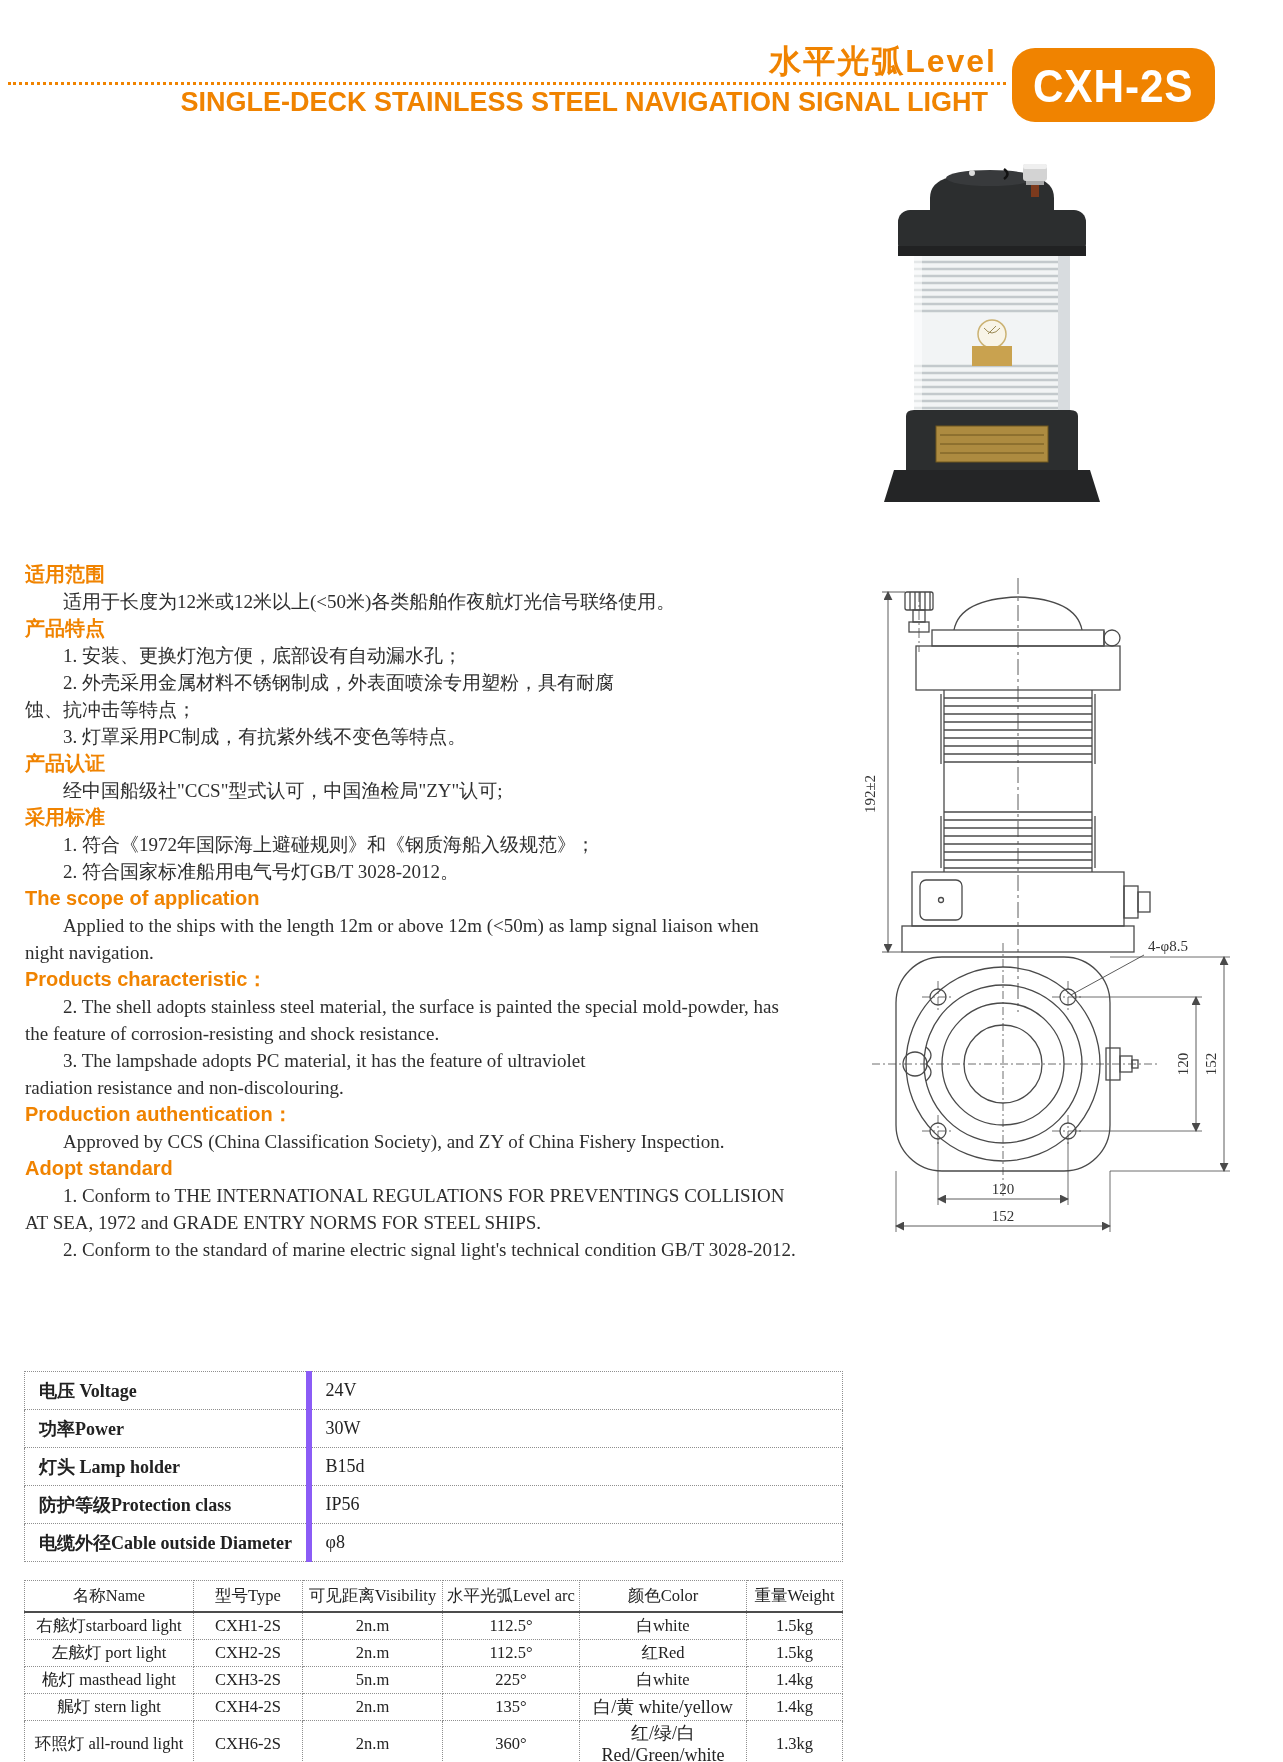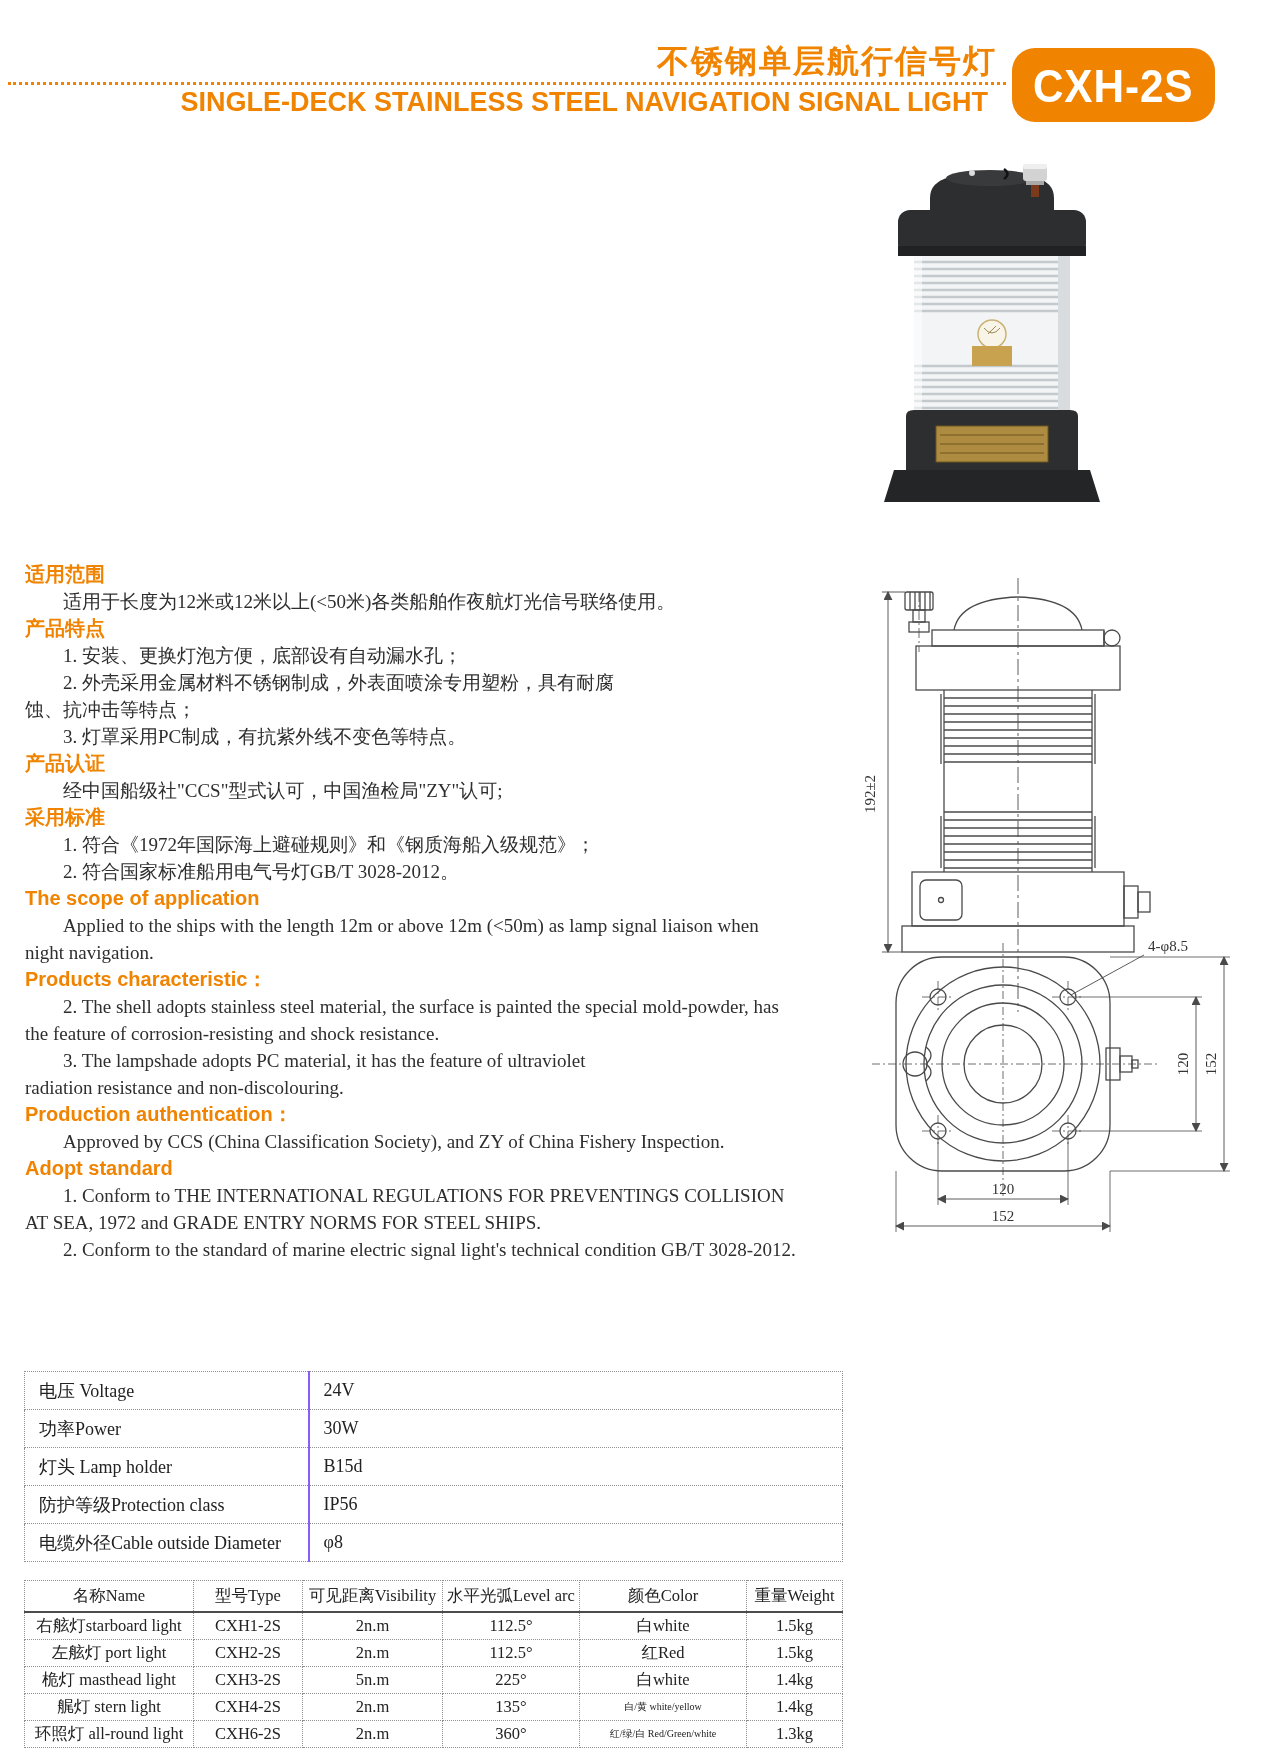--- a/index.html
+++ b/index.html
@@ -23,39 +23,39 @@
   .content{ position:absolute; left:25px; top:561px; width:840px; font-size:19px; }
   .content .h{ font-family:"Liberation Sans",sans-serif; font-weight:bold; font-size:20px;
                color:var(--accent); line-height:27px; white-space:nowrap; }
   .content .line{ line-height:27px; white-space:nowrap; }
   .content .ind{ padding-left:38px; }
 
   
   table{ border-collapse:collapse; table-layout:fixed; }
   .spec-table{ position:absolute; left:24px; top:1371px; width:818px; font-size:18px; color:#222; }
   .spec-table td{ height:37px; border:1px dotted var(--dot); padding:0 0 0 14px; overflow:hidden; }
-  .spec-table td.lbl{ border-right:2px solid #8b5cf6; }
+  .spec-table td.lbl{ border-right:6px solid #8b5cf6;font-weight:bold; }
   .models-table{ position:absolute; left:24px; top:1580px; width:818px; font-size:16.5px; color:#222; text-align:center; }
   .models-table th{ height:30px; font-weight:normal; border:1px dotted var(--dot);
                     border-bottom:2px solid #4c4c4c; padding:0; overflow:hidden; }
   .models-table td{ height:26px; border:1px dotted var(--dot); padding:0; overflow:hidden; }
-  .models-table td.small{ font-size:10px; }
+  .models-table td.small{ font-size:18px; }
 
   
   .photo{ position:absolute; left:872px; top:158px; }
   .side-view{ position:absolute; left:858px; top:572px; }
   .bottom-view{ position:absolute; left:858px; top:935px; }
   svg text{ font-family:"Liberation Serif",serif; fill:#333; }
 </style>
 </head>
 <body>
 
 <div class="page">
 
-  <div class="header-cn">不锈钢单层航行信号灯</div>
+  <div class="header-cn">水平光弧Level</div>
   <div class="header-rule"></div>
   <div class="header-en">SINGLE-DECK STAINLESS STEEL NAVIGATION SIGNAL LIGHT</div>
   <div class="model-box">
     <span>CXH-2S</span>
   </div>
 
   <svg class="photo" width="240" height="350" viewBox="0 0 240 350">
     <g>
       <path d="M58 52 L58 40 Q58 24 78 19 L162 19 Q182 24 182 40 L182 52 Z" fill="#2c2e2f"></path>
       <ellipse cx="118" cy="20" rx="44" ry="8" fill="#383a3c"></ellipse>

